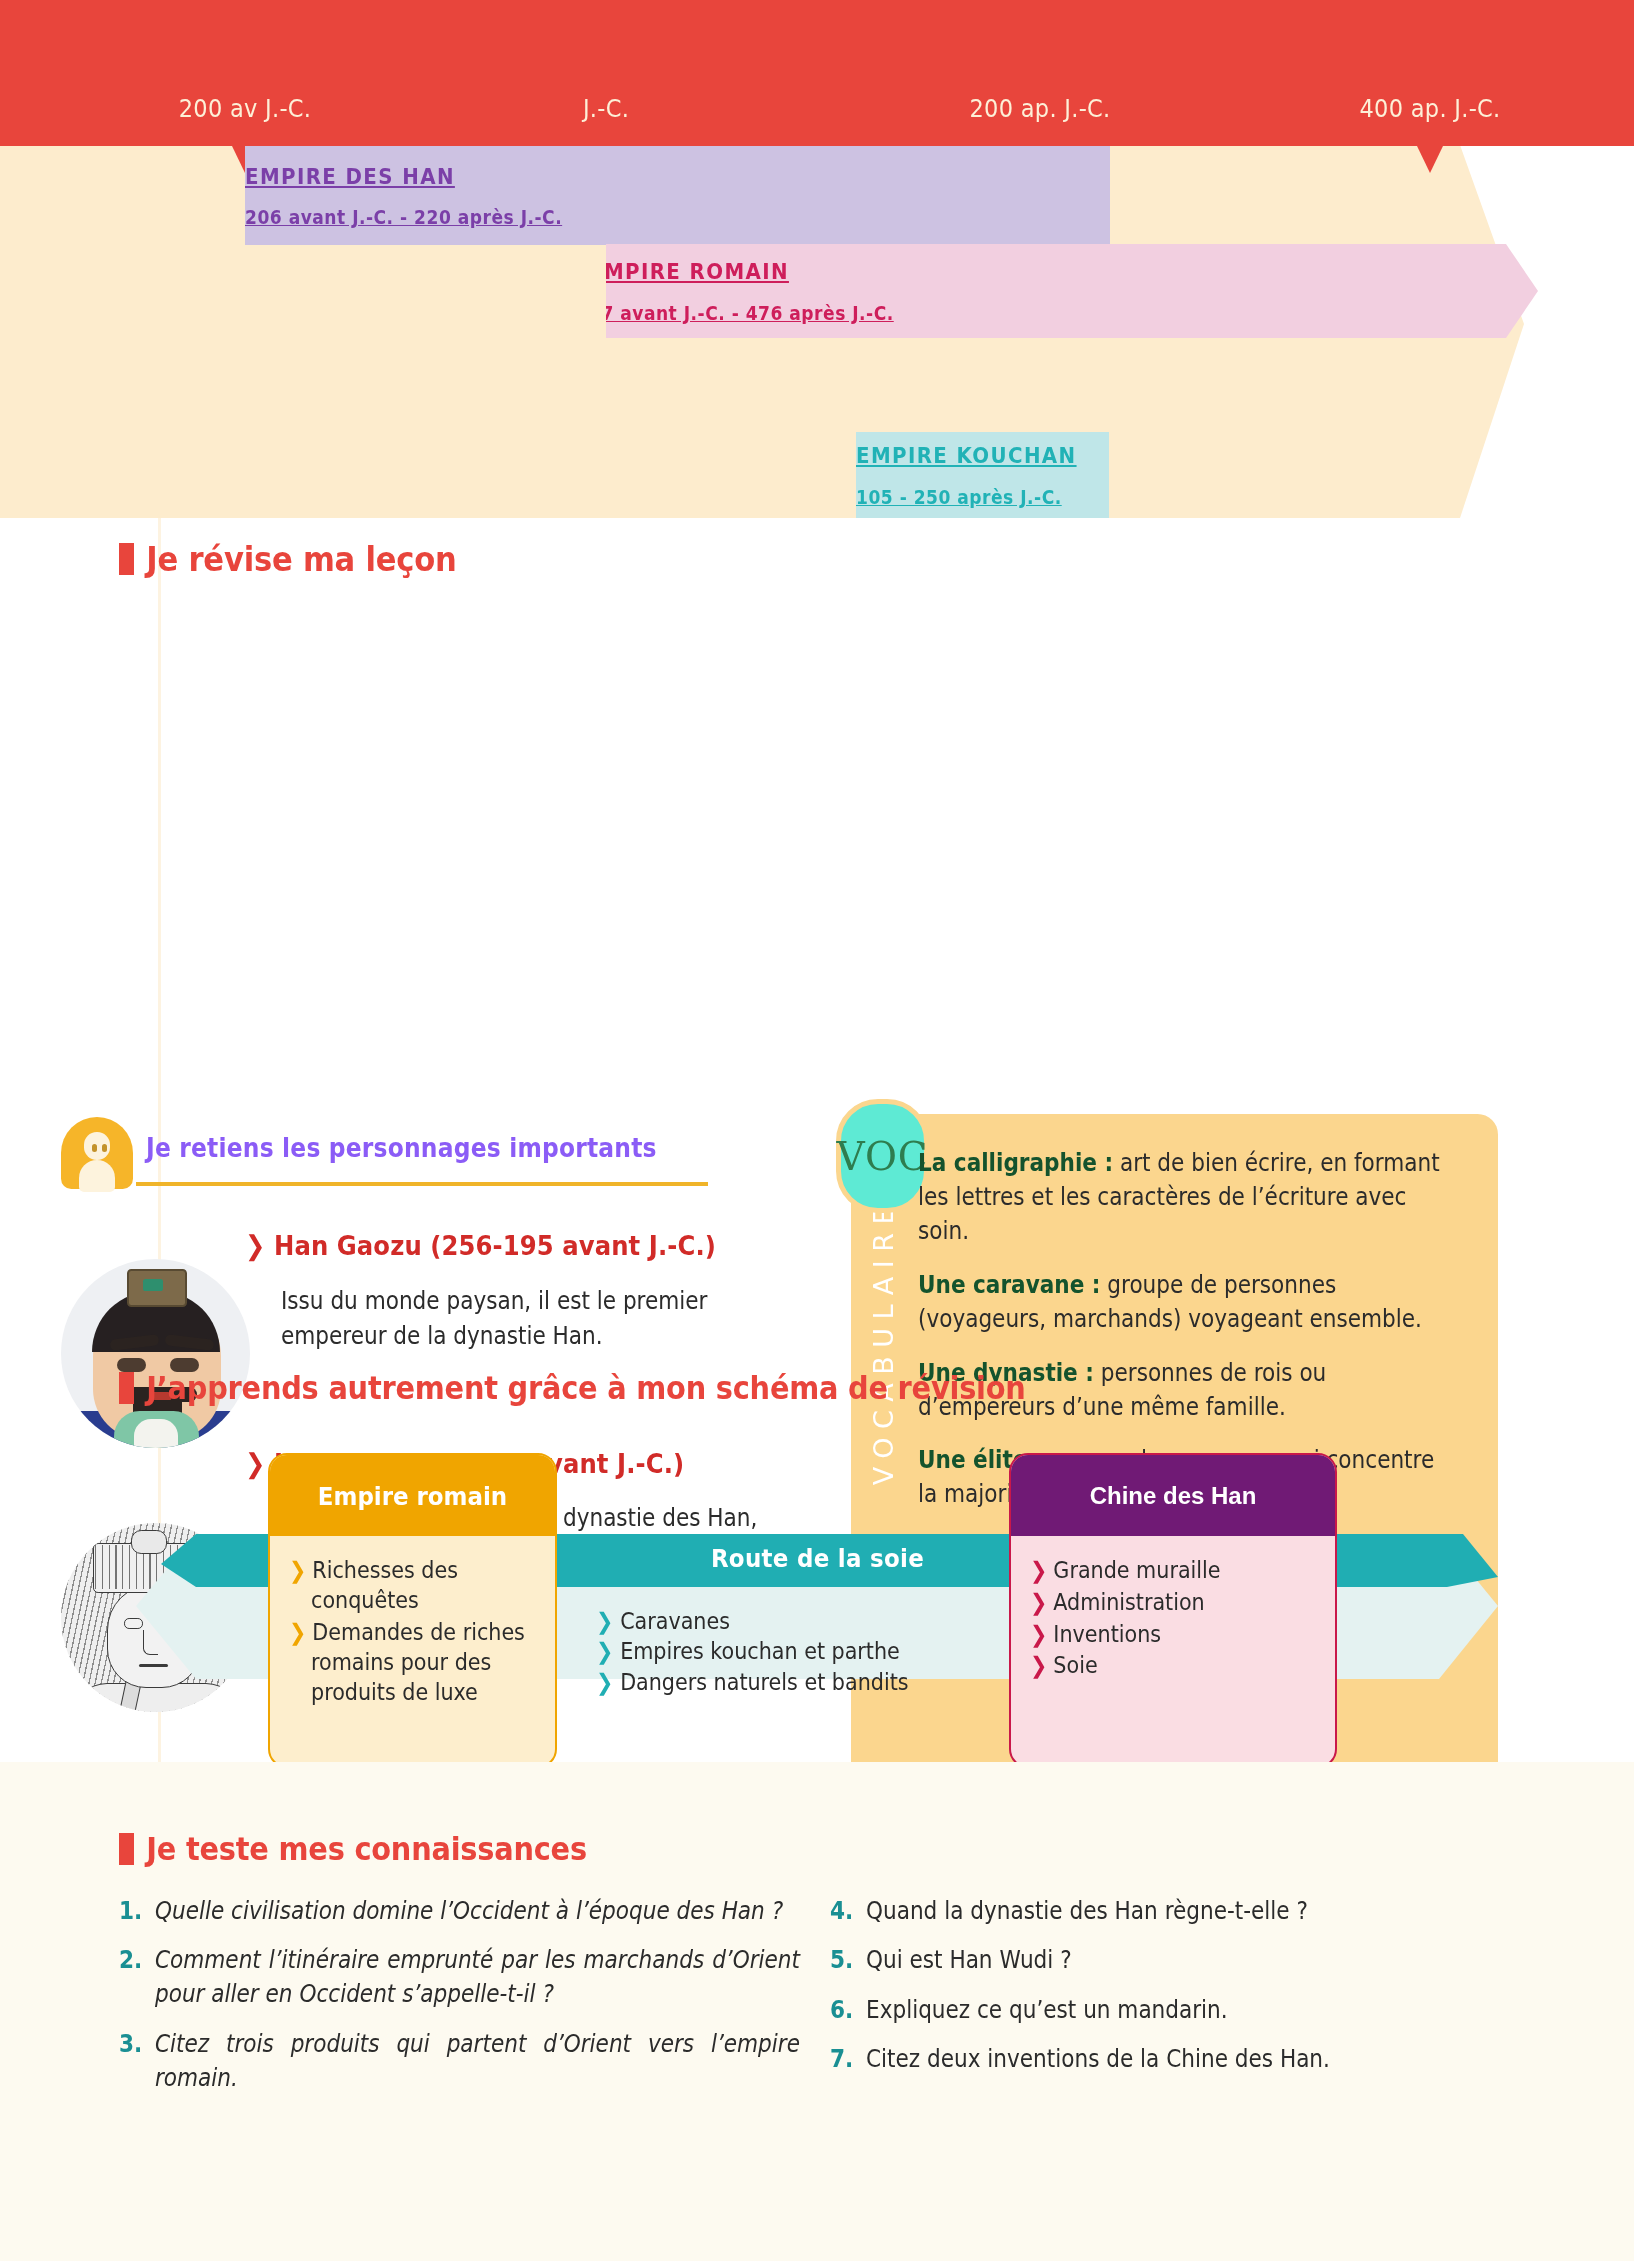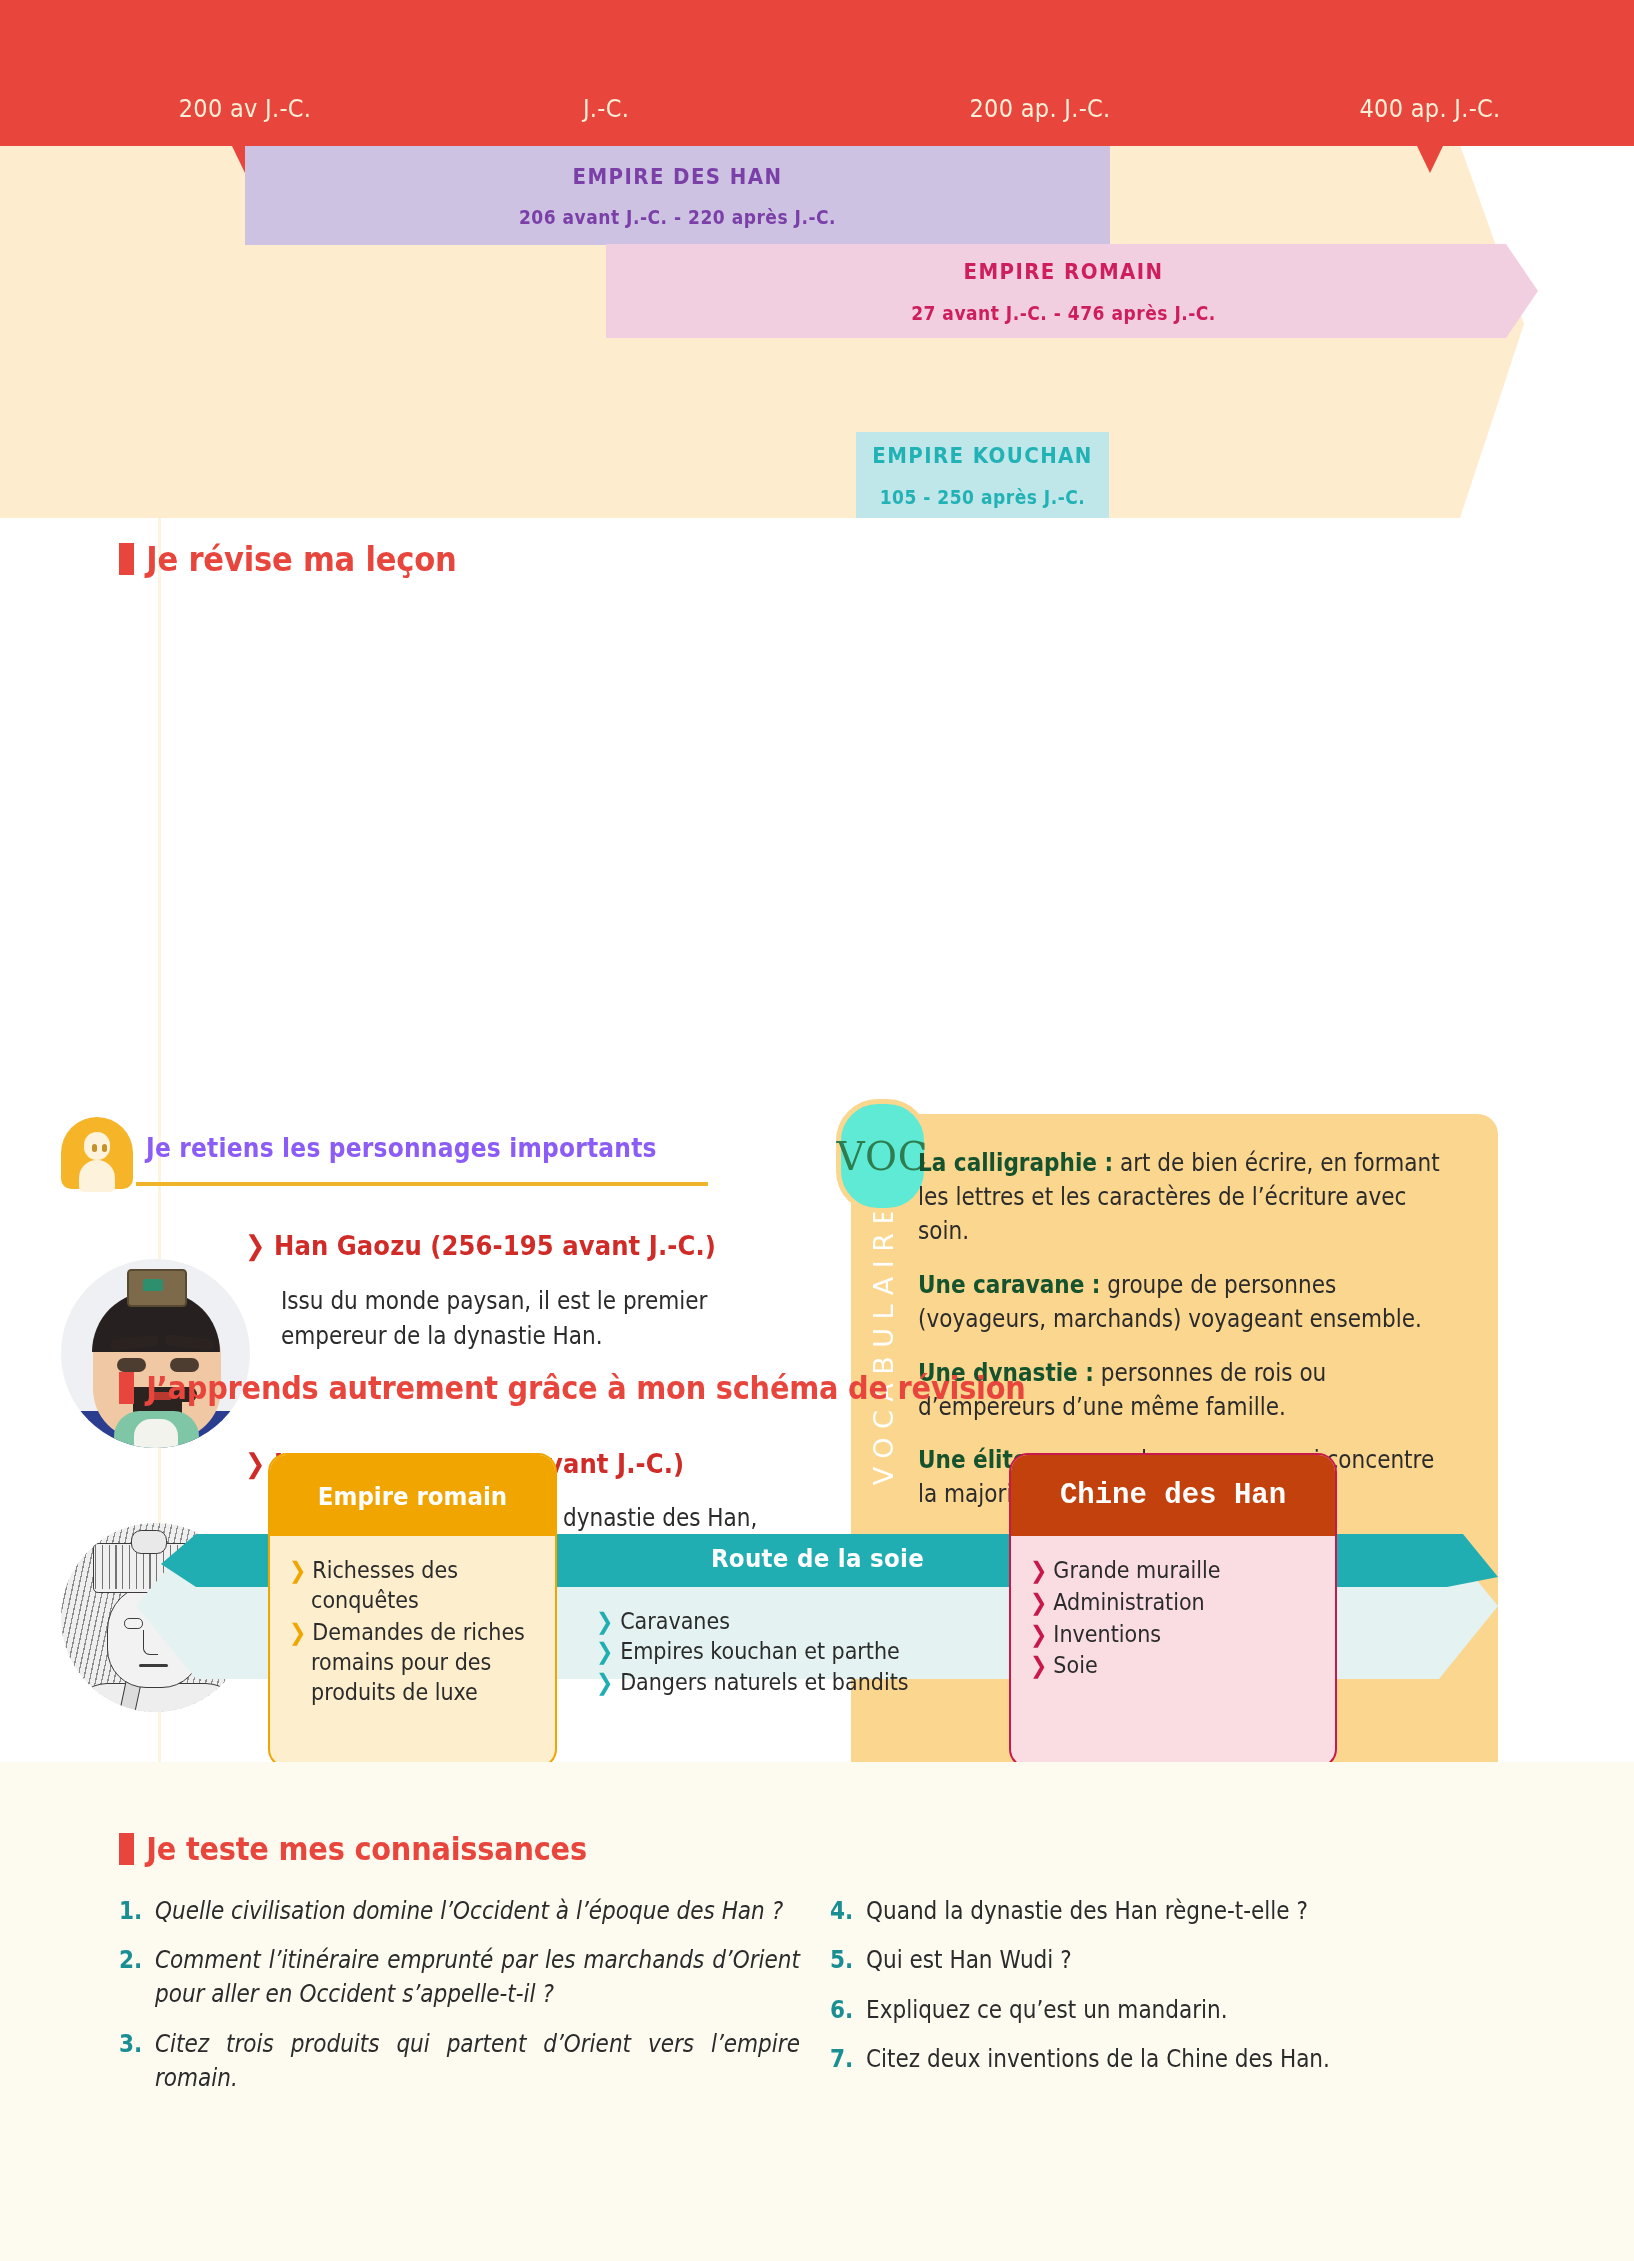--- a/index.html
+++ b/index.html
@@ -21,21 +21,21 @@
   .tl-label{
     position:absolute;top:94px;transform:translateX(-50%);
     color:#fdf0d8;font-size:25px;letter-spacing:0.3px;white-space:nowrap;
     font-family:"DejaVu Sans Condensed","Liberation Sans",sans-serif;
   }
   .tl-arrow{
     position:absolute;top:146px;width:0;height:0;
     border-left:13.6px solid transparent;border-right:13.6px solid transparent;
     border-top:27px solid #e8453c;transform:translateX(-50%);
   }
-  .tl-band{position:absolute;display:flex;flex-direction:column;align-items:center;justify-content:center;}
+  .tl-band{position:absolute;display:flex;flex-direction:column;justify-content:center;text-decoration:underline;}
   .tl-band .bt{font-weight:bold;font-size:22px;letter-spacing:1.4px;line-height:1.25;
     font-family:"DejaVu Sans Condensed","Liberation Sans",sans-serif;}
   .tl-band .bs{font-weight:bold;font-size:19px;letter-spacing:0.5px;margin-top:16px;
     font-family:"DejaVu Sans Condensed","Liberation Sans",sans-serif;}
 
   #band-han{left:245px;top:146px;width:865px;height:99px;background:#cdc2e2;color:#7b3fa8;}
   #band-rom{left:606px;top:244px;width:932px;height:94px;background:#f2cfe0;color:#ce1e5b;
     clip-path:polygon(0 0,900px 0,932px 47px,900px 94px,0 94px);}
   #band-par{left:166px;top:338px;width:945px;height:94px;background:#fbdca2;color:#f0a500;}
   #band-kou{left:856px;top:432px;width:253px;height:86px;background:#bfe6e8;color:#21b2b6;}
@@ -144,22 +144,22 @@
     font-family:"DejaVu Sans Condensed","Liberation Sans",sans-serif;}
   .band-items{position:absolute;left:596px;top:183px;width:366px;color:#2b2b2b;font-size:23px;line-height:1.32;
     font-family:"DejaVu Sans Condensed","Liberation Sans",sans-serif;}
   .band-items .ch{color:#20aeb3;font-weight:bold;margin-right:6.8px;}
 
   .card{position:absolute;border-radius:19px;overflow:hidden;}
   #card-rome{left:268px;top:30px;width:285px;height:311px;background:#fdeecd;border:2.6px solid #f0a500;}
   #card-rome .hd{height:81px;background:#f0a500;display:flex;align-items:center;justify-content:center;
     color:#fff;font-weight:bold;font-size:25.5px;font-family:"DejaVu Sans Condensed","Liberation Sans",sans-serif;}
   #card-han{left:1009px;top:30px;width:324px;height:311px;background:#fadde3;border:2.6px solid #c9184a;}
-  #card-han .hd{height:81px;background:#c2410c;display:flex;align-items:center;justify-content:center;
-    color:#fff;font-weight:bold;font-size:29px;font-family:Liberation Mono, monospace;}
+  #card-han .hd{height:81px;background:#701a75;display:flex;align-items:center;justify-content:center;
+    color:#fff;font-weight:bold;font-size:24px;font-family:Liberation Sans, sans-serif;}
   .card ul{list-style:none;margin:0;padding:20.4px 19px 0 19px;color:#2b2b2b;font-size:23px;line-height:1.3;
     font-family:"DejaVu Sans Condensed","Liberation Sans",sans-serif;}
   .card li{margin-bottom:1.7px;text-indent:-22px;padding-left:22px;}
   #card-rome .ch{color:#f0a500;font-weight:bold;margin-right:6px;}
   #card-han .ch{color:#c9184a;font-weight:bold;margin-right:6px;}
 
   
   #quiz{position:absolute;left:0;top:1762px;width:1635px;height:499px;background:#fdfaf0;}
   #h-quiz{position:absolute;left:119px;top:68px;}
   #h-quiz .sec-title{font-size:32px;}

